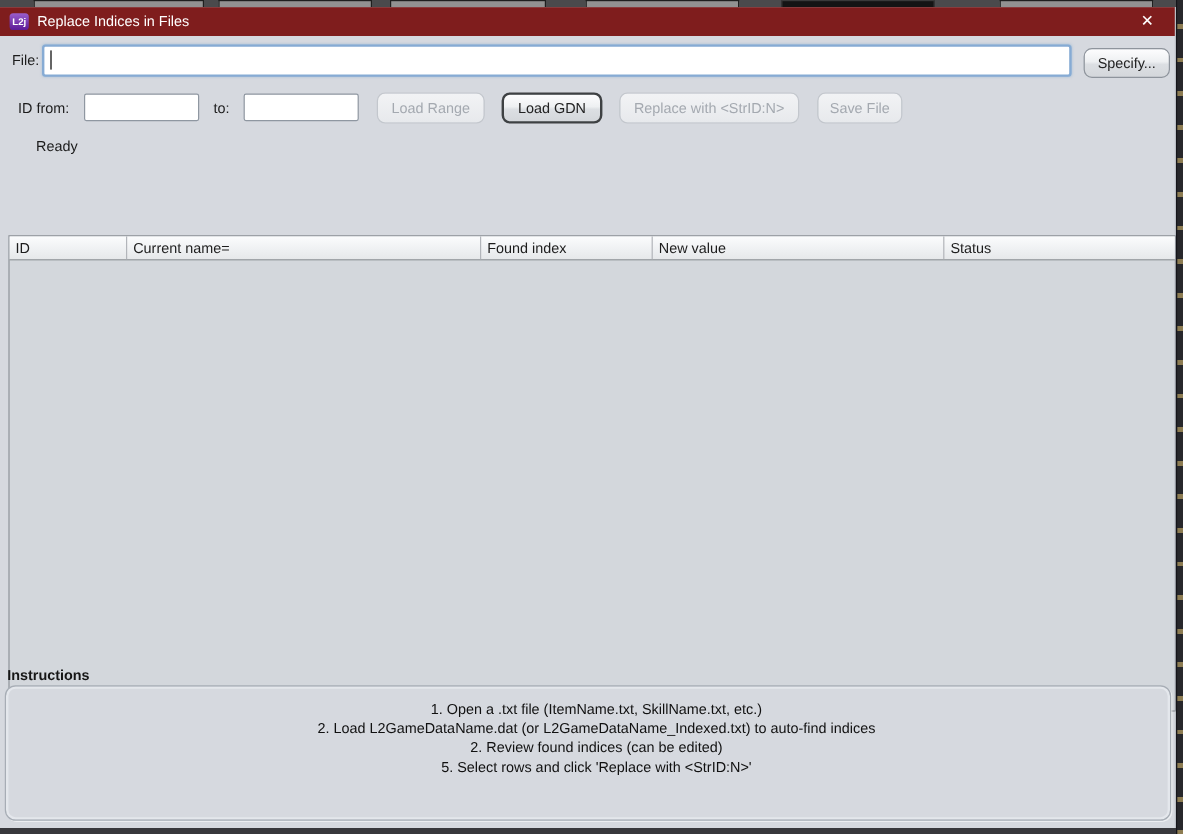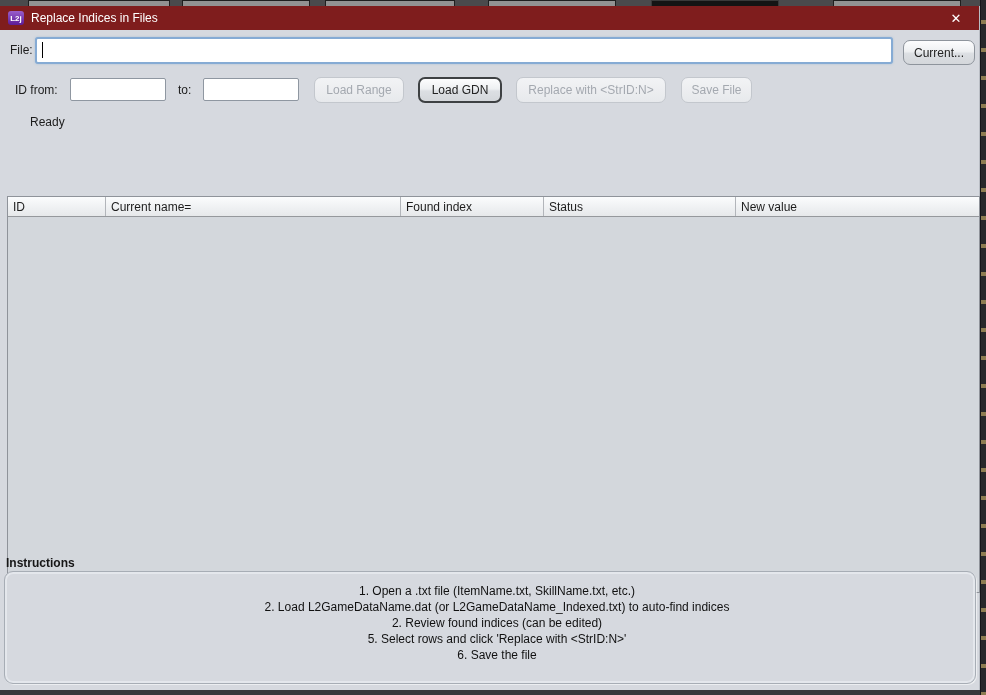--- a/index.html
+++ b/index.html
@@ -145,48 +145,47 @@
     <div class="app-icon">L2j</div>
     <div class="title-text">Replace Indices in Files</div>
     <div class="close-btn">✕</div>
   </div>
 
   <div class="content">
 
     <div class="lbl" style="left:10px;top:13px;">File:</div>
     <input class="tf focused" style="left: 35px; top: 7px; width: 858px; height: 27px; padding-left: 5px; font-size: 12px;" value="">
     <div class="caret" style="left:42px;top:12px;"></div>
-    <div class="btn" style="left:903px;top:10px;width:72px;height:25px;">Current...</div>
+    <div class="btn" style="left:903px;top:10px;width:72px;height:25px;">Specify...</div>
 
     <div class="lbl" style="left:15px;top:53px;">ID from:</div>
     <input class="tf" style="left: 70px; top: 48px; width: 96px; height: 23px; padding-left: 4px; font-size: 12px;" value="">
     <div class="lbl" style="left:178px;top:53px;">to:</div>
     <input class="tf" style="left: 203px; top: 48px; width: 96px; height: 23px; padding-left: 4px; font-size: 12px;" value="">
 
     <div class="btn disabled" style="left:314px;top:47px;width:90px;height:26px;">Load Range</div>
     <div class="btn default" style="left:418px;top:47px;width:84px;height:26px;">Load GDN</div>
     <div class="btn disabled" style="left:516px;top:47px;width:150px;height:26px;">Replace with &lt;StrID:N&gt;</div>
     <div class="btn disabled" style="left:681px;top:47px;width:71px;height:26px;">Save File</div>
 
     <div class="lbl" style="left:10px;top:85px;margin-left:20px;">Ready</div>
 
     <div class="table-wrap">
       <div class="thead">
         <div class="th col-id">ID</div>
         <div class="th col-name">Current name=</div>
         <div class="th col-found">Found index</div>
+        <div class="th col-new">New value</div>
         <div class="th col-status">Status</div>
-        <div class="th col-new">New value</div>
       </div>
       <div class="tbody"></div>
     </div>
 
     <div class="group-title">Instructions</div>
     <div class="groupbox">
       <div class="step">1. Open a .txt file (ItemName.txt, SkillName.txt, etc.)</div>
       <div class="step">2. Load L2GameDataName.dat (or L2GameDataName_Indexed.txt) to auto-find indices</div>
       <div class="step">2. Review found indices (can be edited)</div>
       <div class="step">5. Select rows and click 'Replace with &lt;StrID:N&gt;'</div>
-      <div class="step">6. Save the file</div>
     </div>
 
   </div>
 </div>
 
 </body></html>

